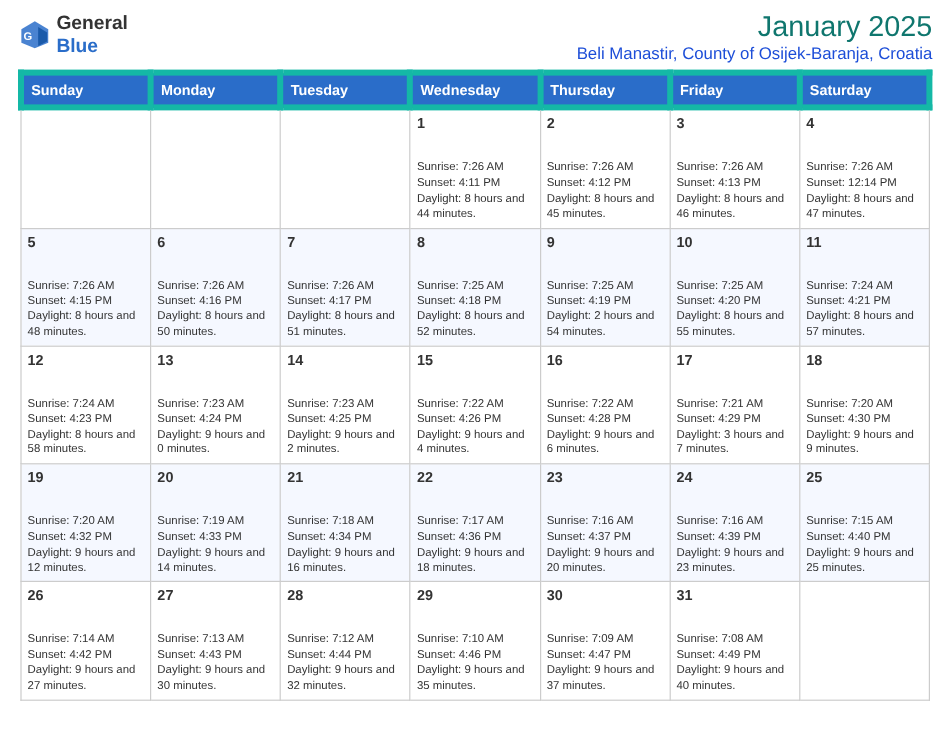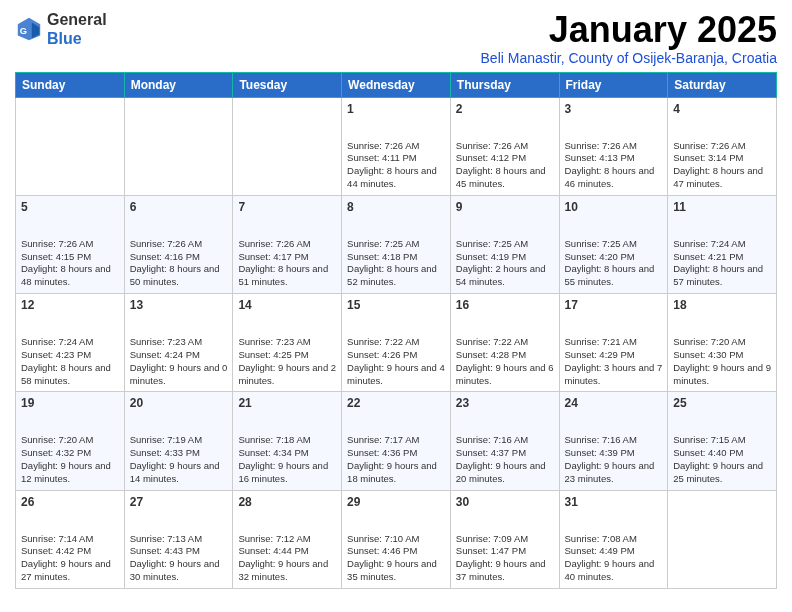--- a/index.html
+++ b/index.html
@@ -34,43 +34,43 @@
     .logo-general { color: #333; margin-top: 26px; }
     .logo-blue { color: #2a6dc9; }
     .logo-icon {
       width: 28px;
       height: 28px;
     }
     .title-section {
       text-align: right;
     }
     .month-title {
-      font-size: 36px;
-      font-weight: bold;
-      color: #000000;
+      font-size: 24px;
+      font-weight: normal;
+      color: #0f766e;
       line-height: 1.1;
     }
     .location-title {
       font-size: 14px;
       color: #1d4ed8;
       font-weight: normal;
     }
     .calendar {
       width: 100%;
       border-collapse: collapse;
       table-layout: fixed;
     }
     .calendar th {
       background-color: #2a6dc9;
       color: #fff;
       text-align: left;
       padding: 5px 6px;
       font-size: 12px;
       font-weight: bold;
-      border: 1px solid #14b8a6;
+      border: 5px solid #14b8a6;
     }
     .calendar td {
       vertical-align: top;
       padding: 4px 5px;
       border: 1px solid #ccc;
       font-size: 10px;
       color: #333;
       background: #fff;
       height: 78px;
     }
@@ -154,21 +154,21 @@
         <div class="day-info">
           <span>Sunrise: 7:26 AM</span><br>
           <span>Sunset: 4:13 PM</span><br>
           <span>Daylight: 8 hours and 46 minutes.</span>
         </div>
       </td>
           <td>
         <span class="day-num">4</span>
         <div class="day-info">
           <span>Sunrise: 7:26 AM</span><br>
-          <span>Sunset: 3:14 PM</span><br>
+          <span>Sunset: 12:14 PM</span><br>
           <span>Daylight: 8 hours and 47 minutes.</span>
         </div>
       </td>
         </tr>
         <tr>
           <td>
         <span class="day-num">5</span>
         <div class="day-info">
           <span>Sunrise: 7:26 AM</span><br>
           <span>Sunset: 4:15 PM</span><br>
@@ -370,21 +370,21 @@
         <div class="day-info">
           <span>Sunrise: 7:10 AM</span><br>
           <span>Sunset: 4:46 PM</span><br>
           <span>Daylight: 9 hours and 35 minutes.</span>
         </div>
       </td>
           <td>
         <span class="day-num">30</span>
         <div class="day-info">
           <span>Sunrise: 7:09 AM</span><br>
-          <span>Sunset: 1:47 PM</span><br>
+          <span>Sunset: 4:47 PM</span><br>
           <span>Daylight: 9 hours and 37 minutes.</span>
         </div>
       </td>
           <td>
         <span class="day-num">31</span>
         <div class="day-info">
           <span>Sunrise: 7:08 AM</span><br>
           <span>Sunset: 4:49 PM</span><br>
           <span>Daylight: 9 hours and 40 minutes.</span>
         </div>

